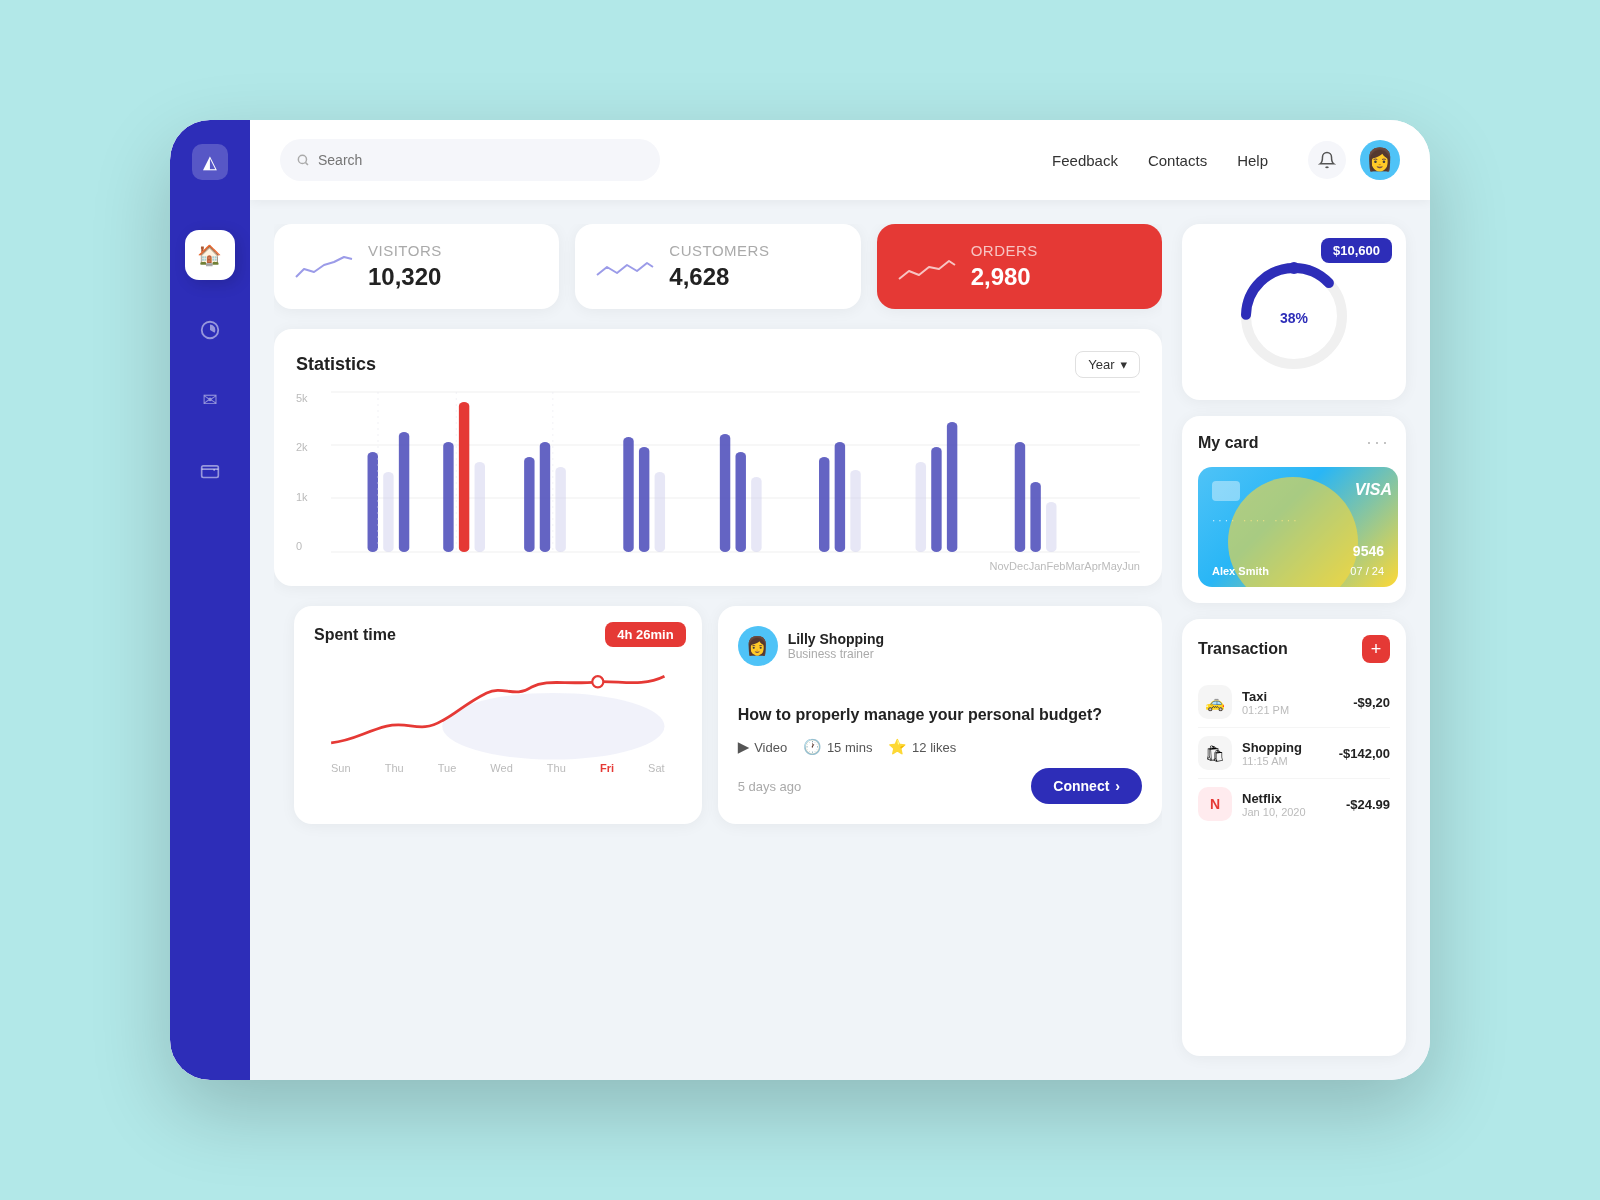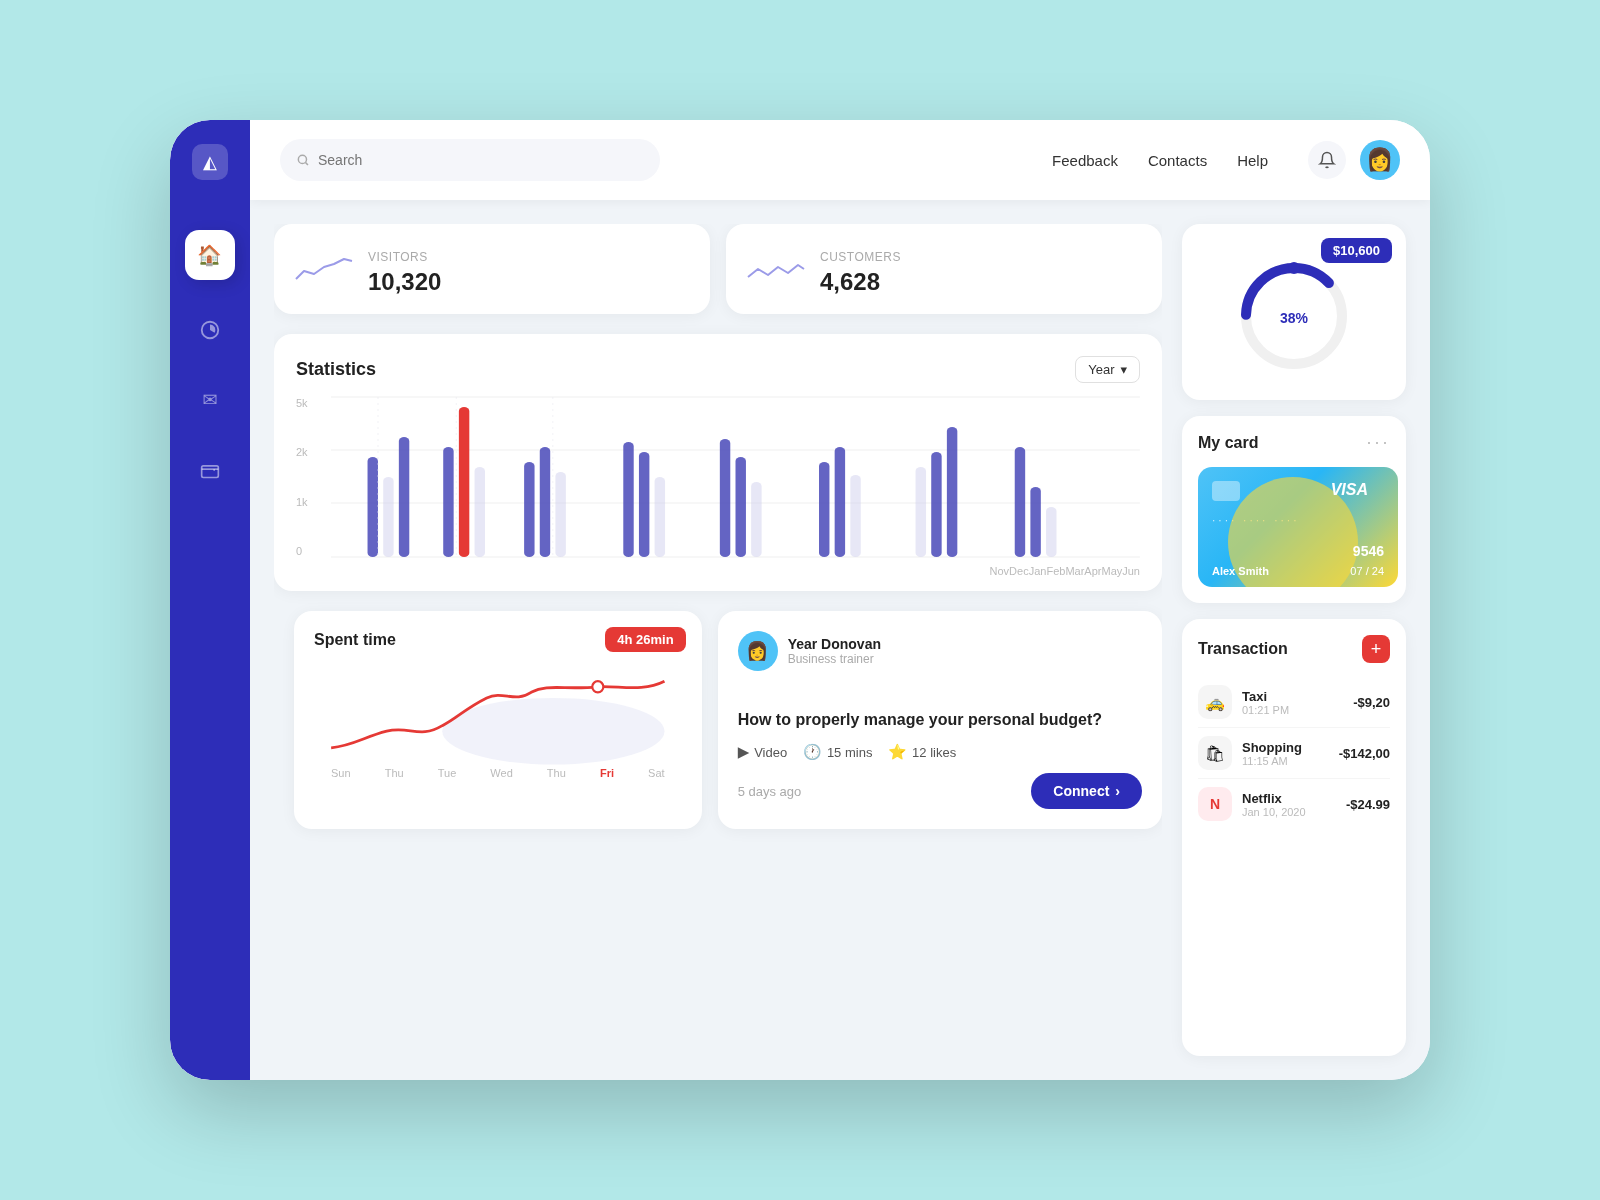--- a/index.html
+++ b/index.html
@@ -169,26 +169,25 @@
       box-shadow: 0 2px 15px rgba(0,0,0,0.05);
     }
     .stat-card.active {
       background: #e53935;
       color: white;
     }
     .stat-mini-chart {
       width: 60px; height: 40px;
     }
     .stat-label {
-      font-size: 12px;
+      font-size: 15px;
       color: #aaa;
       letter-spacing: 0.5px;
       text-transform: uppercase;
       margin-bottom: 4px;
-      margin-top: 8px;
     }
     .stat-card.active .stat-label { color: rgba(255,255,255,0.7); }
     .stat-value {
       font-size: 24px;
       font-weight: 700;
       color: #222;
     }
     .stat-card.active .stat-value { color: white; }
     
     .statistics-card {
@@ -446,21 +445,21 @@
       bottom: -20px;
       left: 30px;
       width: 130px;
       height: 130px;
       background: rgba(253, 216, 53, 0.6);
       border-radius: 50%;
     }
     .visa-label {
       position: absolute;
       top: 14px;
-      right: 30px;
+      right: 6px;
       font-size: 16px;
       font-weight: 800;
       color: white;
       font-style: italic;
     }
     .card-chip {
       width: 28px; height: 20px;
       background: rgba(255,255,255,0.4);
       border-radius: 4px;
       margin-bottom: 14px;
@@ -613,20 +612,31 @@
               <svg width="60" height="40" viewBox="0 0 60 40">
                 <polyline points="2,28 12,20 22,26 32,18 42,24 52,16 58,20" fill="none" stroke="#9b9be8" stroke-width="2" stroke-linejoin="round"></polyline>
               </svg>
             </div>
             <div>
               <div class="stat-label">CUSTOMERS</div>
               <div class="stat-value">4,628</div>
             </div>
           </div>
 
+          <div class="stat-card active">
+            <div class="stat-mini-chart">
+              <svg width="60" height="40" viewBox="0 0 60 40">
+                <polyline points="2,32 12,24 22,28 32,20 42,22 52,14 58,18" fill="none" stroke="rgba(255,255,255,0.7)" stroke-width="2" stroke-linejoin="round"></polyline>
+              </svg>
+            </div>
+            <div>
+              <div class="stat-label">ORDERS</div>
+              <div class="stat-value">2,980</div>
+            </div>
+          </div>
         </div>
 
         <div class="statistics-card">
           <div class="statistics-header">
             <span class="statistics-title">Statistics</span>
             <div class="year-select">
               <span>Year</span>
               <span>▾</span>
             </div>
           </div>
@@ -719,21 +729,21 @@
               <span>Thu</span>
               <span class="active">Fri</span>
               <span>Sat</span>
             </div>
           </div>
 
           <div class="article-card">
             <div class="article-author">
               <div class="author-avatar">👩</div>
               <div>
-                <div class="author-name">Year Donovan</div>
+                <div class="author-name">Lilly Shopping</div>
                 <div class="author-role">Business trainer</div>
               </div>
             </div>
             <div class="article-title">How to properly manage your personal budget?</div>
             <div class="article-meta">
               <div class="meta-item">
                 <span class="meta-icon">▶</span>
                 <span>Video</span>
               </div>
               <div class="meta-item">

